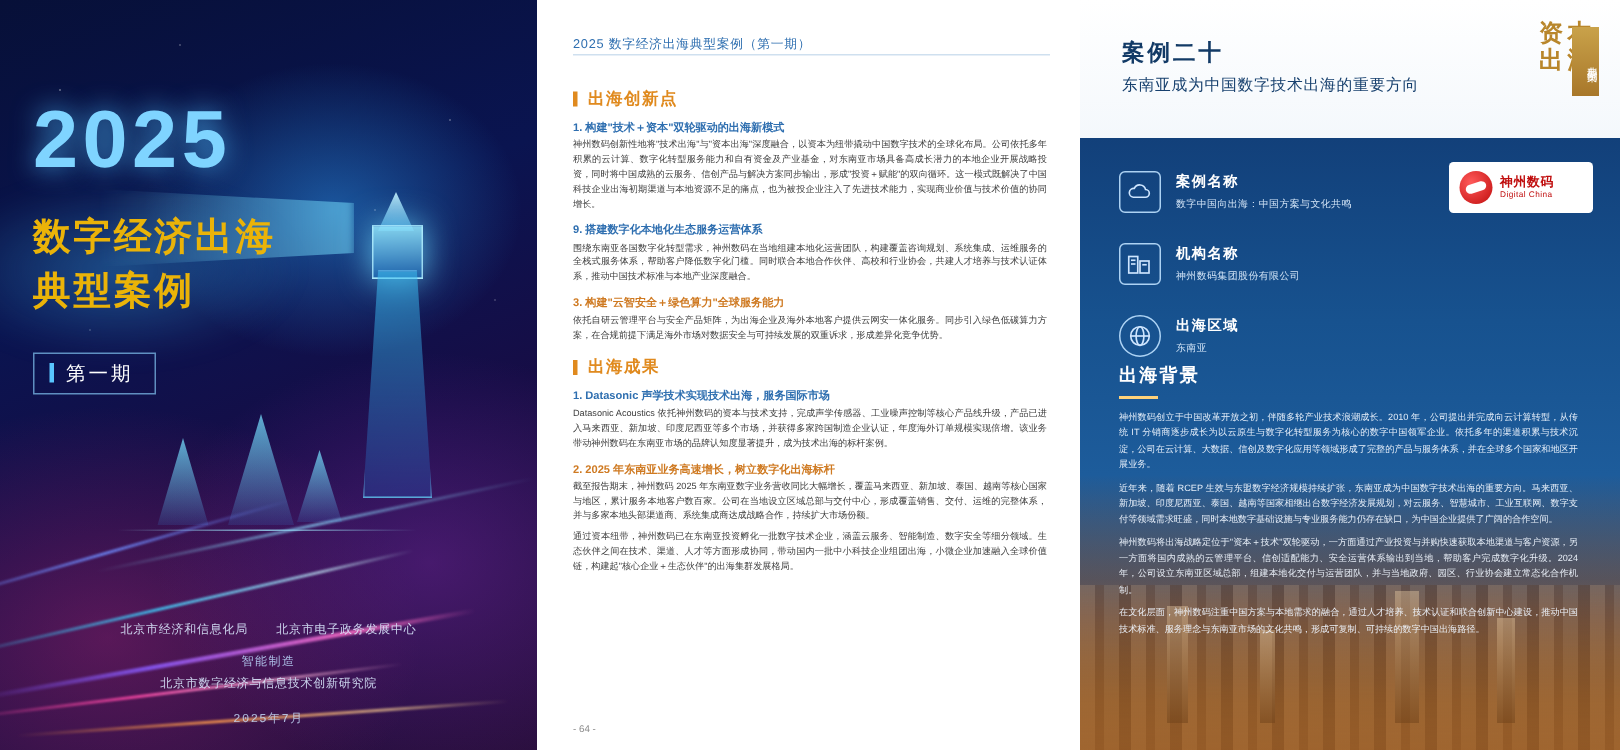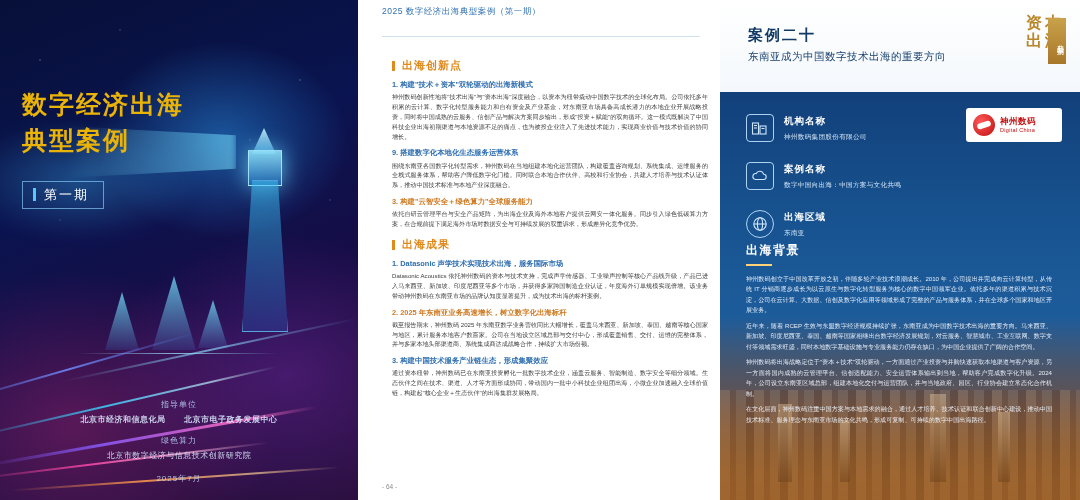--- a/index.html
+++ b/index.html
@@ -173,54 +173,53 @@
 
   .cover-footer {
     position: absolute;
     left: 0; bottom: 16px;
     width: 358px;
     text-align: center;
     color: rgba(220,235,255,0.88);
   }
   .cf-label { font-size: 8px; letter-spacing: 1px; margin-bottom: 4px; color: rgba(190,220,255,0.85); }
   .cf-orgs { font-size: 8px; letter-spacing: 0.5px; margin-bottom: 10px; }
-  .cf-orgs span { margin: 0 8px; font-weight: bold; }
-  .cf-date { font-size: 8px; margin-top: 12px; letter-spacing: 1px; color: rgba(200,225,255,0.8); }
+  .cf-orgs span { margin: 0 8px; }
+  .cf-date { font-size: 8px; margin-top: 12px; letter-spacing: 1px; color: rgba(200,225,255,0.8); font-family: Liberation Mono, monospace; }
 
   
   .textpage {
     width: 362px;
     height: 500px;
     flex: 0 0 362px;
     background: #ffffff;
     position: relative;
     padding: 0;
     box-sizing: border-box;
   }
   .tp-header {
     position: absolute;
-    left: 24px; top: 6px;
+    left: 24px; top: 24px;
     right: 20px;
     font-size: 8.5px;
     color: #2f6fb0;
     letter-spacing: 0.5px;
   }
   .tp-header-rule {
     position: absolute;
     left: 24px; top: 36px;
     right: 20px;
     height: 1px;
     background: #cfe0ef;
   }
   .tp-body {
     position: absolute;
     left: 24px; top: 50px;
     width: 316px;
     bottom: 26px;
-    margin-left: 10px;
   }
   .sec-title {
     color: #e08a1e;
     font-size: 11px;
     font-weight: bold;
     letter-spacing: 1px;
     margin: 8px 0 6px 0;
     padding-left: 10px;
     position: relative;
   }
@@ -469,37 +468,37 @@
     <div class="streaks">
       <div class="streak s5"></div>
       <div class="streak s6"></div>
       <div class="streak s3"></div>
       <div class="streak s2"></div>
       <div class="streak s1"></div>
       <div class="streak s4"></div>
     </div>
 
     <div class="cover-content">
+      <div class="cover-year">2025</div>
       <div class="cover-title">
         <div>数字经济出海</div>
         <div>典型案例</div>
       </div>
       <div class="cover-issue">
         <span class="bar"></span>
         <span>第一期</span>
       </div>
     </div>
 
     <div class="cover-footer">
-      <div class="cf-label">指导单位</div>
       <div class="cf-orgs">
         <span>北京市经济和信息化局</span>
         <span>北京市电子政务发展中心</span>
       </div>
-      <div class="cf-label">绿色算力</div>
+      <div class="cf-label">智能制造</div>
       <div class="cf-orgs">北京市数字经济与信息技术创新研究院</div>
       <div class="cf-date">2025年7月</div>
     </div>
   </div>
 
   <div class="seam" style="left:358px;"></div>
 
   <div class="textpage">
     <div class="tp-header">2025 数字经济出海典型案例（第一期）</div>
     <div class="tp-header-rule"></div>
@@ -512,21 +511,20 @@
       <div class="sub-title">9. 搭建数字化本地化生态服务运营体系</div>
       <p class="para">围绕东南亚各国数字化转型需求，神州数码在当地组建本地化运营团队，构建覆盖咨询规划、系统集成、运维服务的全栈式服务体系，帮助客户降低数字化门槛。同时联合本地合作伙伴、高校和行业协会，共建人才培养与技术认证体系，推动中国技术标准与本地产业深度融合。</p>
       <div class="sub-title orange">3. 构建"云智安全＋绿色算力"全球服务能力</div>
       <p class="para">依托自研云管理平台与安全产品矩阵，为出海企业及海外本地客户提供云网安一体化服务。同步引入绿色低碳算力方案，在合规前提下满足海外市场对数据安全与可持续发展的双重诉求，形成差异化竞争优势。</p>
 
       <div class="sec-title">出海成果</div>
       <div class="sub-title">1. Datasonic 声学技术实现技术出海，服务国际市场</div>
       <p class="para">Datasonic Acoustics 依托神州数码的资本与技术支持，完成声学传感器、工业噪声控制等核心产品线升级，产品已进入马来西亚、新加坡、印度尼西亚等多个市场，并获得多家跨国制造企业认证，年度海外订单规模实现倍增。该业务带动神州数码在东南亚市场的品牌认知度显著提升，成为技术出海的标杆案例。</p>
       <div class="sub-title orange">2. 2025 年东南亚业务高速增长，树立数字化出海标杆</div>
       <p class="para">截至报告期末，神州数码 2025 年东南亚数字业务营收同比大幅增长，覆盖马来西亚、新加坡、泰国、越南等核心国家与地区，累计服务本地客户数百家。公司在当地设立区域总部与交付中心，形成覆盖销售、交付、运维的完整体系，并与多家本地头部渠道商、系统集成商达成战略合作，持续扩大市场份额。</p>
-      <div class="sub-title">3. 构建中国技术服务产业链生态，形成集聚效应</div>
       <p class="para">通过资本纽带，神州数码已在东南亚投资孵化一批数字技术企业，涵盖云服务、智能制造、数字安全等细分领域。生态伙伴之间在技术、渠道、人才等方面形成协同，带动国内一批中小科技企业组团出海，小微企业加速融入全球价值链，构建起"核心企业＋生态伙伴"的出海集群发展格局。</p>
     </div>
 
     <div class="tp-pagenum">- 64 -</div>
   </div>
 
   <div class="seam" style="left:720px;"></div>
 
   <div class="casepage">
 
@@ -549,50 +547,50 @@
 
       <div class="logo-chip">
         <div class="logo-mark"></div>
         <div class="logo-text">
           <div class="logo-cn">神州数码</div>
           <div class="logo-en">Digital China</div>
         </div>
       </div>
 
       <div class="info-list">
+
+        <div class="info-row">
+          <div class="info-ico">
+            <svg width="20" height="20" viewBox="0 0 20 20" fill="none" stroke="#cfe6ff" stroke-width="1.1">
+              <path d="M5.5 13.5h8a2.6 2.6 0 0 0 .2-5.2A4 4 0 0 0 6.2 7.6 2.9 2.9 0 0 0 5.5 13.5z"></path>
+            </svg>
+          </div>
+          <div class="info-txt">
+            <div class="info-label">案例名称</div>
+            <div class="info-value">数字中国向出海：中国方案与文化共鸣</div>
+          </div>
+        </div>
 
         <div class="info-row">
           <div class="info-ico">
             <svg width="20" height="20" viewBox="0 0 20 20" fill="none" stroke="#cfe6ff" stroke-width="1.1">
               <rect x="2.5" y="5" width="6" height="11"></rect>
               <rect x="10" y="8" width="6" height="8"></rect>
               <line x1="4" y1="7.5" x2="7" y2="7.5"></line>
               <line x1="4" y1="10" x2="7" y2="10"></line>
               <line x1="11.5" y1="10.5" x2="14.5" y2="10.5"></line>
             </svg>
           </div>
           <div class="info-txt">
             <div class="info-label">机构名称</div>
             <div class="info-value">神州数码集团股份有限公司</div>
           </div>
         </div>
 
         <div class="info-row">
-          <div class="info-ico">
-            <svg width="20" height="20" viewBox="0 0 20 20" fill="none" stroke="#cfe6ff" stroke-width="1.1">
-              <path d="M5.5 13.5h8a2.6 2.6 0 0 0 .2-5.2A4 4 0 0 0 6.2 7.6 2.9 2.9 0 0 0 5.5 13.5z"></path>
-            </svg>
-          </div>
-          <div class="info-txt">
-            <div class="info-label">案例名称</div>
-            <div class="info-value">数字中国向出海：中国方案与文化共鸣</div>
-          </div>
-        </div>
-
-        <div class="info-row">
           <div class="info-ico circle">
             <svg width="20" height="20" viewBox="0 0 20 20" fill="none" stroke="#cfe6ff" stroke-width="1.1">
               <circle cx="10" cy="10" r="6.2"></circle>
               <ellipse cx="10" cy="10" rx="2.6" ry="6.2"></ellipse>
               <line x1="3.8" y1="10" x2="16.2" y2="10"></line>
             </svg>
           </div>
           <div class="info-txt">
             <div class="info-label">出海区域</div>
             <div class="info-value">东南亚</div>

